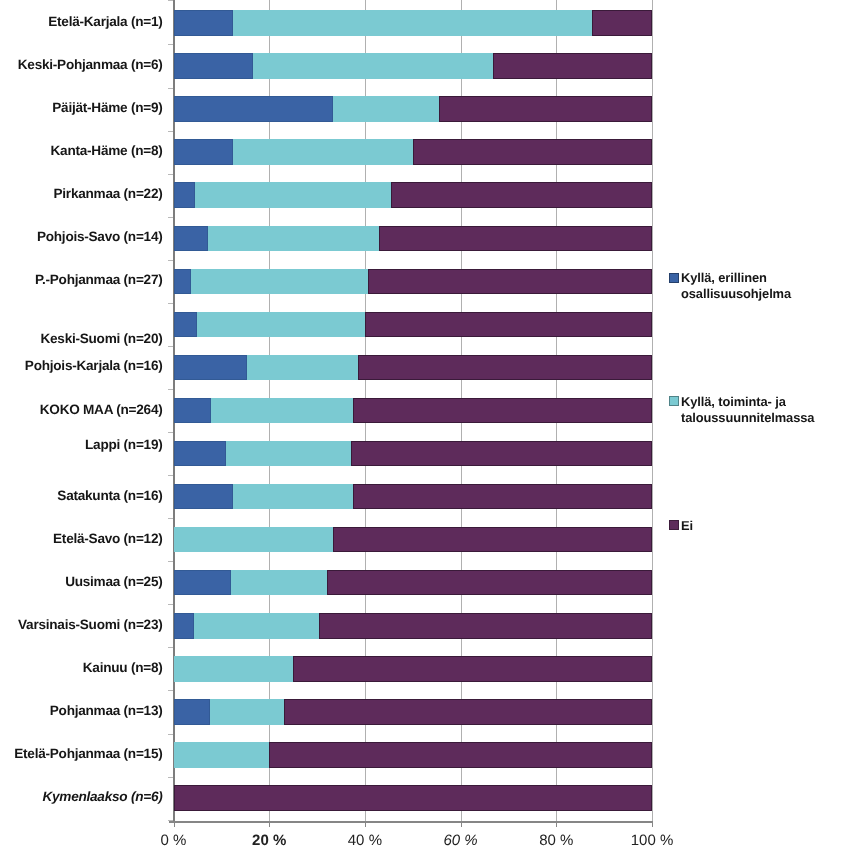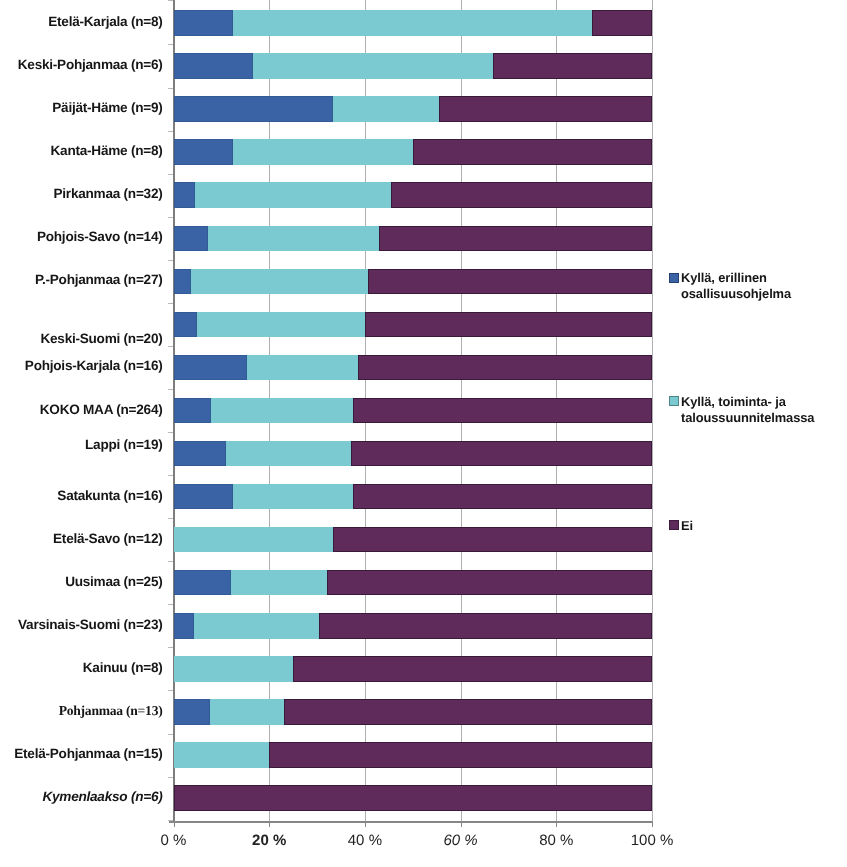--- a/index.html
+++ b/index.html
@@ -35,21 +35,21 @@
     <div class="grid axis-y" style="left: 172.5px; height: 820.5px;"></div>
     <div class="grid" style="left: 269.2px; height: 820.5px;"></div>
     <div class="grid" style="left: 364.9px; height: 820.5px;"></div>
     <div class="grid" style="left: 460.6px; height: 820.5px;"></div>
     <div class="grid" style="left: 556.3px; height: 820.5px;"></div>
     <div class="grid" style="left: 652px; height: 820.5px;"></div>
   </div>
   <div class="plot">
     <div class="tick cat-tick" style="left: 167.5px; top: 0px;"></div>
     <div class="bar-row">
-      <div class="cat-label" style="top: 12.9px;">Etelä-Karjala (n=8)</div>
+      <div class="cat-label" style="top: 12.9px;">Etelä-Karjala (n=1)</div>
       <div class="bar-seg" style="left: 173.5px; width: 59.8125px; top: 10.2px; height: 25.4px; background: rgb(58, 99, 165); border-color: rgb(50, 90, 149);"></div>
       <div class="bar-seg" style="left: 233.312px; width: 358.875px; top: 10.2px; height: 25.4px; background: rgb(123, 202, 210); border-color: rgb(123, 202, 210);"></div>
       <div class="bar-seg" style="left: 592.188px; width: 59.8125px; top: 10.2px; height: 25.4px; background: rgb(94, 43, 91); border-color: rgb(58, 26, 57);"></div>
       <div class="tick cat-tick" style="left: 167.5px; top: 44px;"></div>
     </div>
     <div class="bar-row">
       <div class="cat-label" style="top: 55.967px;">Keski-Pohjanmaa (n=6)</div>
       <div class="bar-seg" style="left: 173.5px; width: 79.766px; top: 53.267px; height: 25.4px; background: rgb(58, 99, 165); border-color: rgb(50, 90, 149);"></div>
       <div class="bar-seg" style="left: 253.266px; width: 239.25px; top: 53.267px; height: 25.4px; background: rgb(123, 202, 210); border-color: rgb(123, 202, 210);"></div>
       <div class="bar-seg" style="left: 492.516px; width: 159.484px; top: 53.267px; height: 25.4px; background: rgb(94, 43, 91); border-color: rgb(58, 26, 57);"></div>
@@ -63,21 +63,21 @@
       <div class="tick cat-tick" style="left: 167.5px; top: 131px;"></div>
     </div>
     <div class="bar-row">
       <div class="cat-label" style="top: 142.101px;">Kanta-Häme (n=8)</div>
       <div class="bar-seg" style="left: 173.5px; width: 59.8125px; top: 139.401px; height: 25.4px; background: rgb(58, 99, 165); border-color: rgb(50, 90, 149);"></div>
       <div class="bar-seg" style="left: 233.312px; width: 179.438px; top: 139.401px; height: 25.4px; background: rgb(123, 202, 210); border-color: rgb(123, 202, 210);"></div>
       <div class="bar-seg" style="left: 412.75px; width: 239.25px; top: 139.401px; height: 25.4px; background: rgb(94, 43, 91); border-color: rgb(58, 26, 57);"></div>
       <div class="tick cat-tick" style="left: 167.5px; top: 174px;"></div>
     </div>
     <div class="bar-row">
-      <div class="cat-label" style="top: 185.168px;">Pirkanmaa (n=32)</div>
+      <div class="cat-label" style="top: 185.168px;">Pirkanmaa (n=22)</div>
       <div class="bar-seg" style="left: 173.5px; width: 21.7718px; top: 182.468px; height: 25.4px; background: rgb(58, 99, 165); border-color: rgb(50, 90, 149);"></div>
       <div class="bar-seg" style="left: 195.272px; width: 195.754px; top: 182.468px; height: 25.4px; background: rgb(123, 202, 210); border-color: rgb(123, 202, 210);"></div>
       <div class="bar-seg" style="left: 391.026px; width: 261.022px; top: 182.468px; height: 25.4px; background: rgb(94, 43, 91); border-color: rgb(58, 26, 57);"></div>
       <div class="tick cat-tick" style="left: 167.5px; top: 217px;"></div>
     </div>
     <div class="bar-row">
       <div class="cat-label" style="top: 228.235px;">Pohjois-Savo (n=14)</div>
       <div class="bar-seg" style="left: 173.5px; width: 34.1649px; top: 225.535px; height: 25.4px; background: rgb(58, 99, 165); border-color: rgb(50, 90, 149);"></div>
       <div class="bar-seg" style="left: 207.665px; width: 170.872px; top: 225.535px; height: 25.4px; background: rgb(123, 202, 210); border-color: rgb(123, 202, 210);"></div>
       <div class="bar-seg" style="left: 378.537px; width: 273.415px; top: 225.535px; height: 25.4px; background: rgb(94, 43, 91); border-color: rgb(58, 26, 57);"></div>
@@ -147,21 +147,21 @@
       <div class="tick cat-tick" style="left: 167.5px; top: 647px;"></div>
     </div>
     <div class="bar-row">
       <div class="cat-label" style="top: 658.905px;">Kainuu (n=8)</div>
 
       <div class="bar-seg" style="left: 173.5px; width: 119.625px; top: 656.205px; height: 25.4px; background: rgb(123, 202, 210); border-color: rgb(123, 202, 210);"></div>
       <div class="bar-seg" style="left: 293.125px; width: 358.875px; top: 656.205px; height: 25.4px; background: rgb(94, 43, 91); border-color: rgb(58, 26, 57);"></div>
       <div class="tick cat-tick" style="left: 167.5px; top: 690px;"></div>
     </div>
     <div class="bar-row">
-      <div class="cat-label" style="top: 701.972px; font-family: Liberation Serif, serif;">Pohjanmaa (n=13)</div>
+      <div class="cat-label" style="top: 701.972px;">Pohjanmaa (n=13)</div>
       <div class="bar-seg" style="left: 173.5px; width: 36.7966px; top: 699.272px; height: 25.4px; background: rgb(58, 99, 165); border-color: rgb(50, 90, 149);"></div>
       <div class="bar-seg" style="left: 210.297px; width: 73.5933px; top: 699.272px; height: 25.4px; background: rgb(123, 202, 210); border-color: rgb(123, 202, 210);"></div>
       <div class="bar-seg" style="left: 283.89px; width: 368.062px; top: 699.272px; height: 25.4px; background: rgb(94, 43, 91); border-color: rgb(58, 26, 57);"></div>
       <div class="tick cat-tick" style="left: 167.5px; top: 734px;"></div>
     </div>
     <div class="bar-row">
       <div class="cat-label" style="top: 745.039px;">Etelä-Pohjanmaa (n=15)</div>
 
       <div class="bar-seg" style="left: 173.5px; width: 95.7px; top: 742.339px; height: 25.4px; background: rgb(123, 202, 210); border-color: rgb(123, 202, 210);"></div>
       <div class="bar-seg" style="left: 269.2px; width: 382.8px; top: 742.339px; height: 25.4px; background: rgb(94, 43, 91); border-color: rgb(58, 26, 57);"></div>

